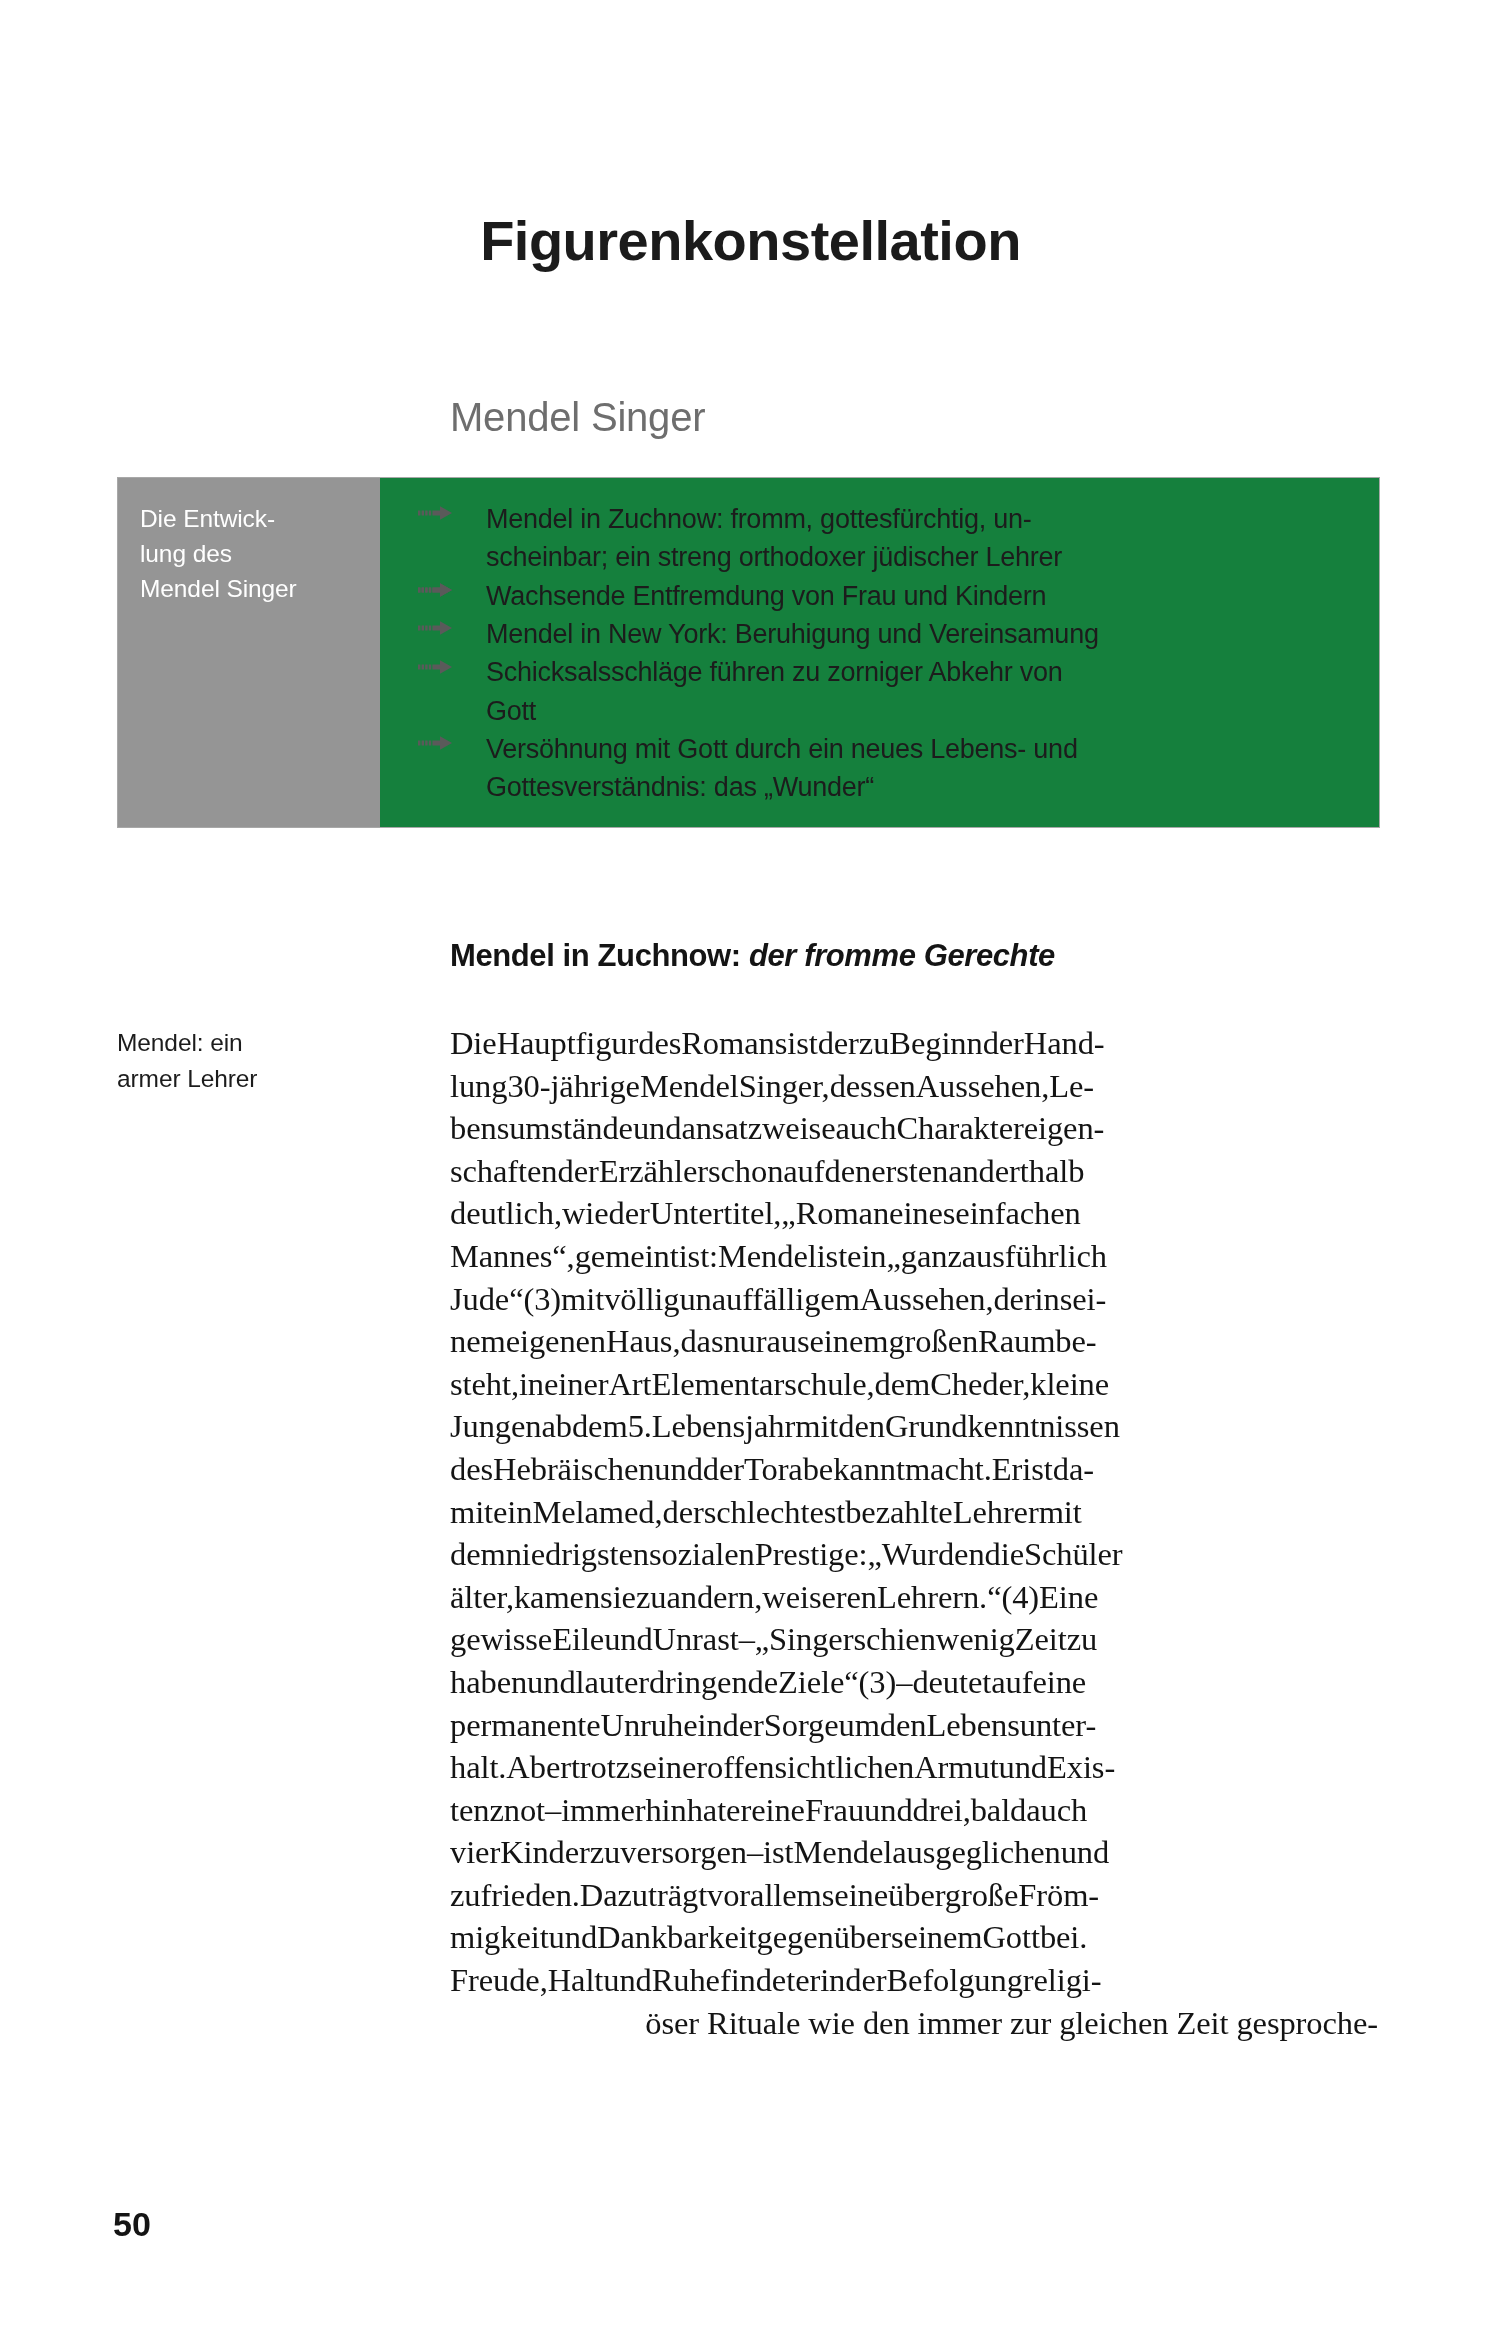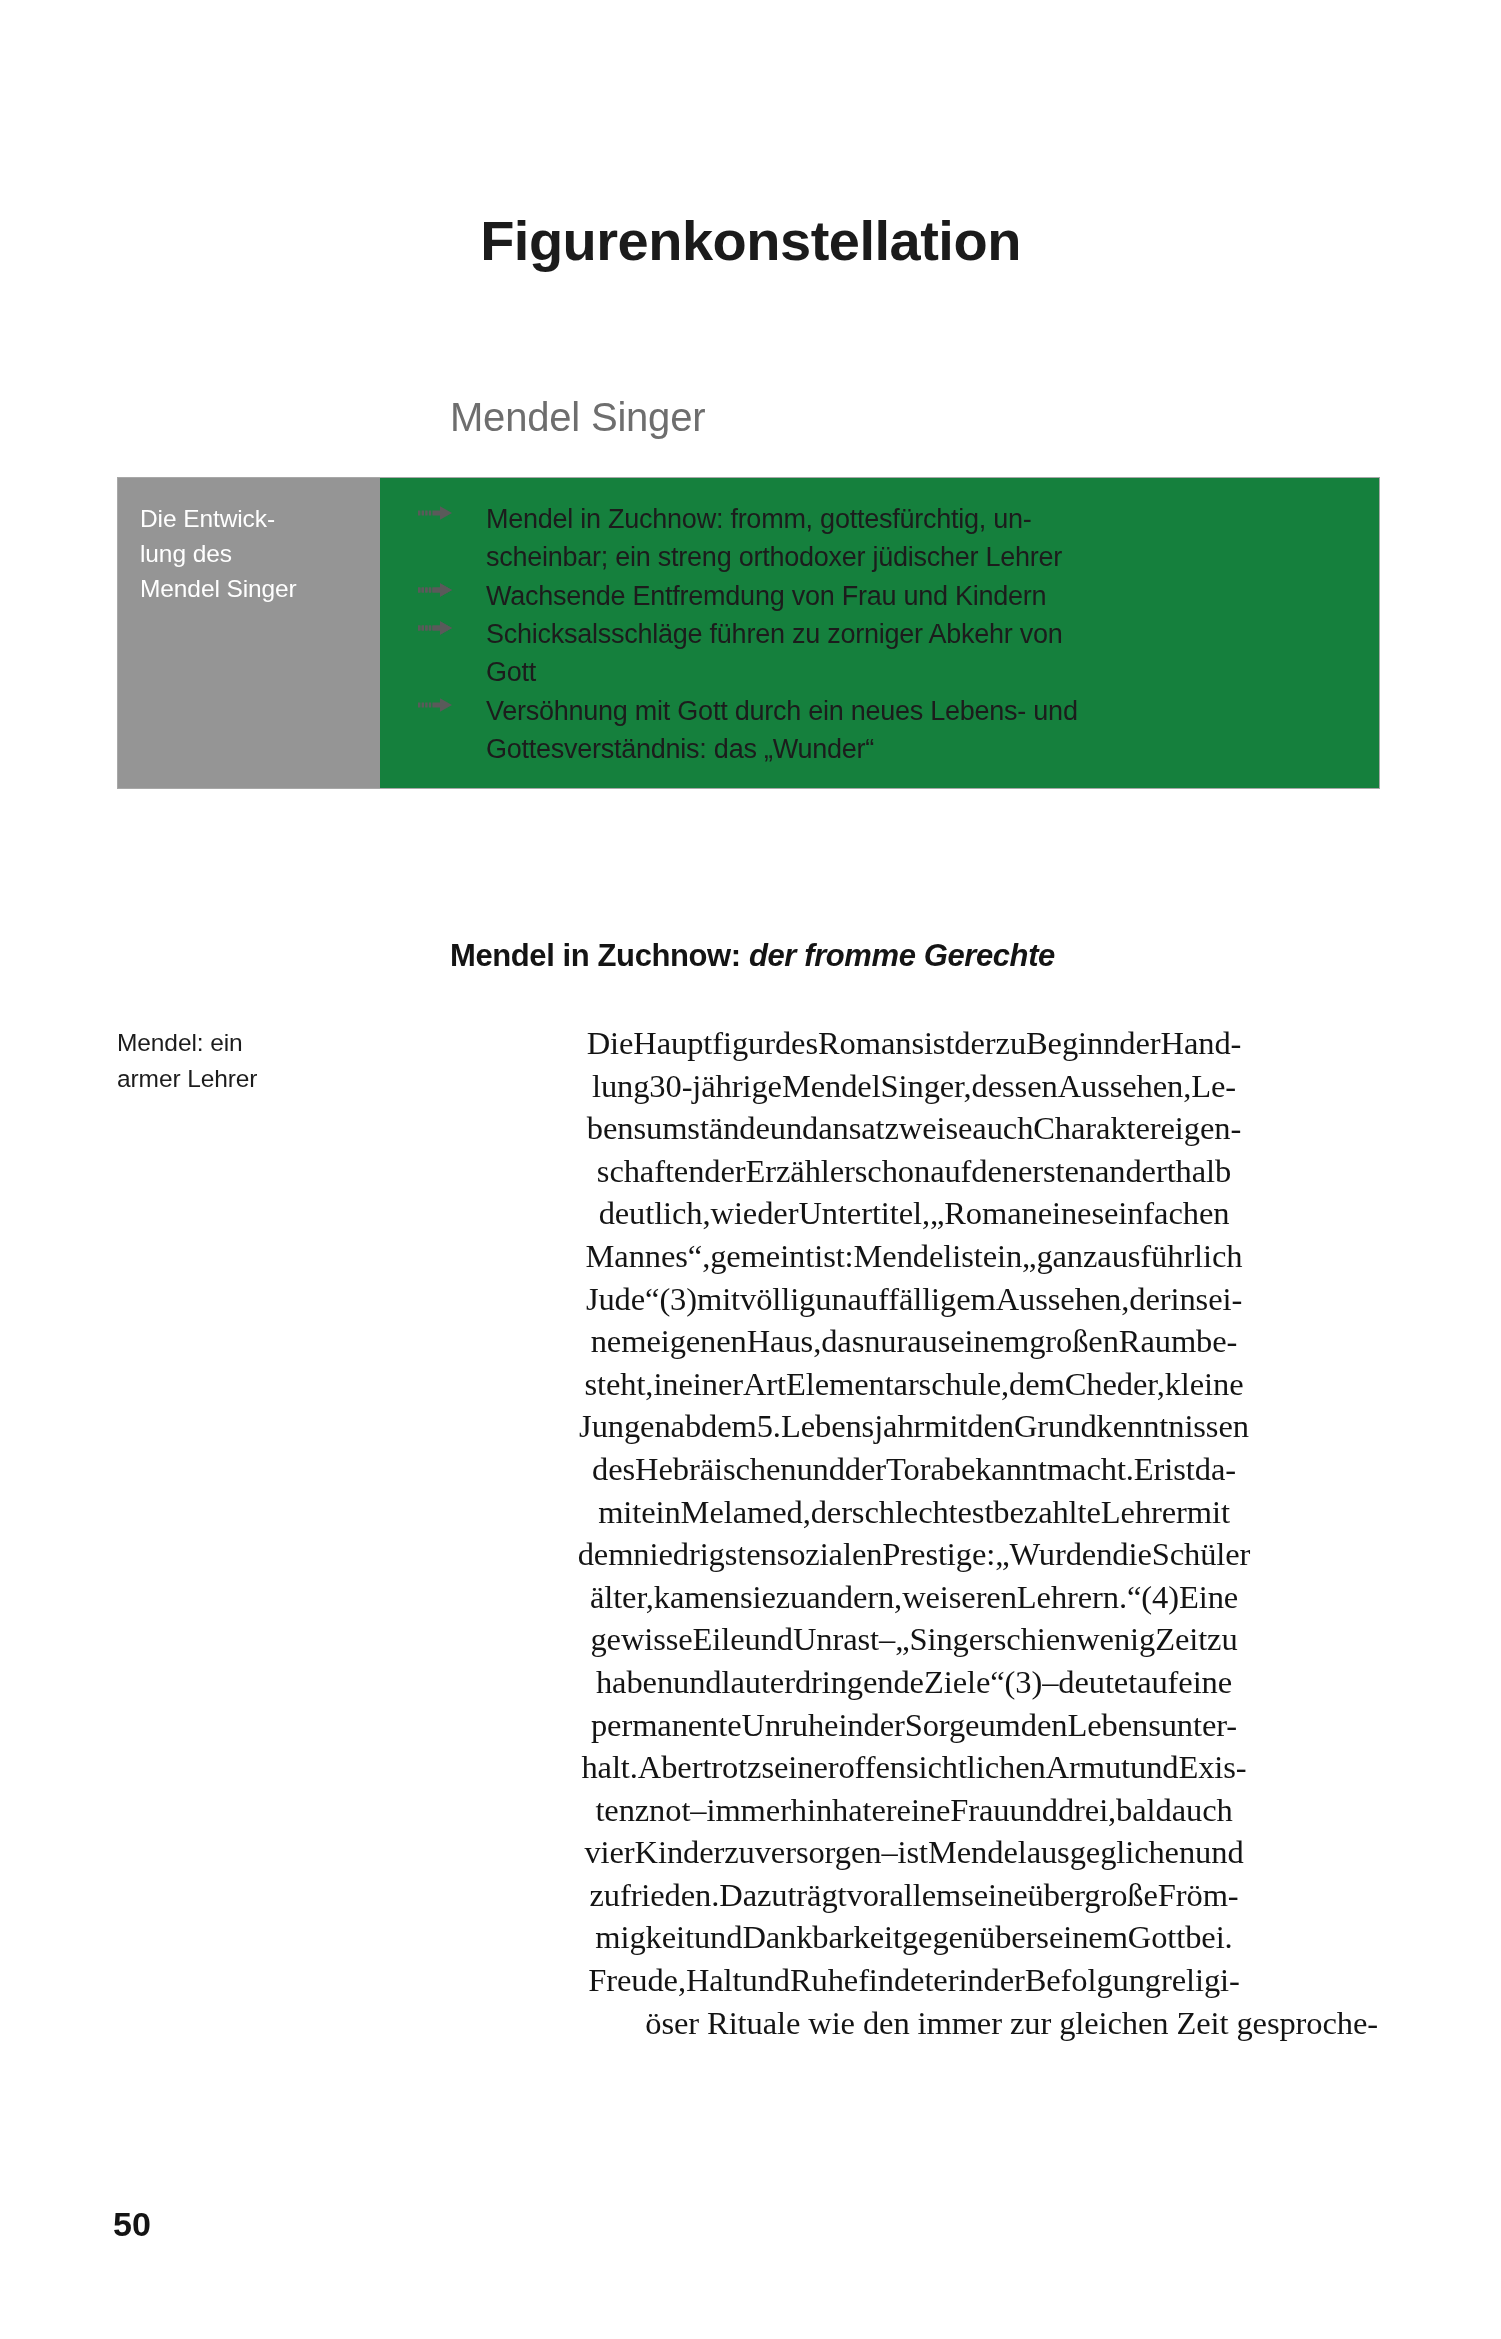--- a/index.html
+++ b/index.html
@@ -150,21 +150,21 @@
     height: 42.6px;
     line-height: 42.6px;
     white-space: nowrap;
     text-align: justify;
     text-align-last: justify;
     letter-spacing: -0.1px;
   }
   
   .body-text .ln {
     display: flex;
-    justify-content: center;
+    justify-content: flex-start;
   }
   .body-text .ln.flush {
     justify-content: flex-end;
     margin-left: 28px;
   }
   .body-text .ln > span.w {
     white-space: pre;
   }
 
   
@@ -235,21 +235,21 @@
               <svg width="42" height="20" viewBox="0 0 42 20" aria-hidden="true">
                 <g fill="#5a5a5a">
                   <rect x="0" y="7.5" width="2.4" height="5"></rect>
                   <rect x="3.6" y="7.5" width="2.4" height="5"></rect>
                   <rect x="7.2" y="7.5" width="2.4" height="5"></rect>
                   <rect x="10.8" y="7.5" width="2.4" height="5"></rect>
                   <rect x="14.4" y="7.5" width="9" height="5"></rect>
                   <polygon points="22,3.2 34,10 22,16.8"></polygon>
                 </g>
               </svg>
-            </span></li>
+            </span><span><span style="display: block;">Mendel in New York: Beruhigung und Vereinsamung</span></span></li>
           <li><span class="arrow">
               <svg width="42" height="20" viewBox="0 0 42 20" aria-hidden="true">
                 <g fill="#5a5a5a">
                   <rect x="0" y="7.5" width="2.4" height="5"></rect>
                   <rect x="3.6" y="7.5" width="2.4" height="5"></rect>
                   <rect x="7.2" y="7.5" width="2.4" height="5"></rect>
                   <rect x="10.8" y="7.5" width="2.4" height="5"></rect>
                   <rect x="14.4" y="7.5" width="9" height="5"></rect>
                   <polygon points="22,3.2 34,10 22,16.8"></polygon>
                 </g>

